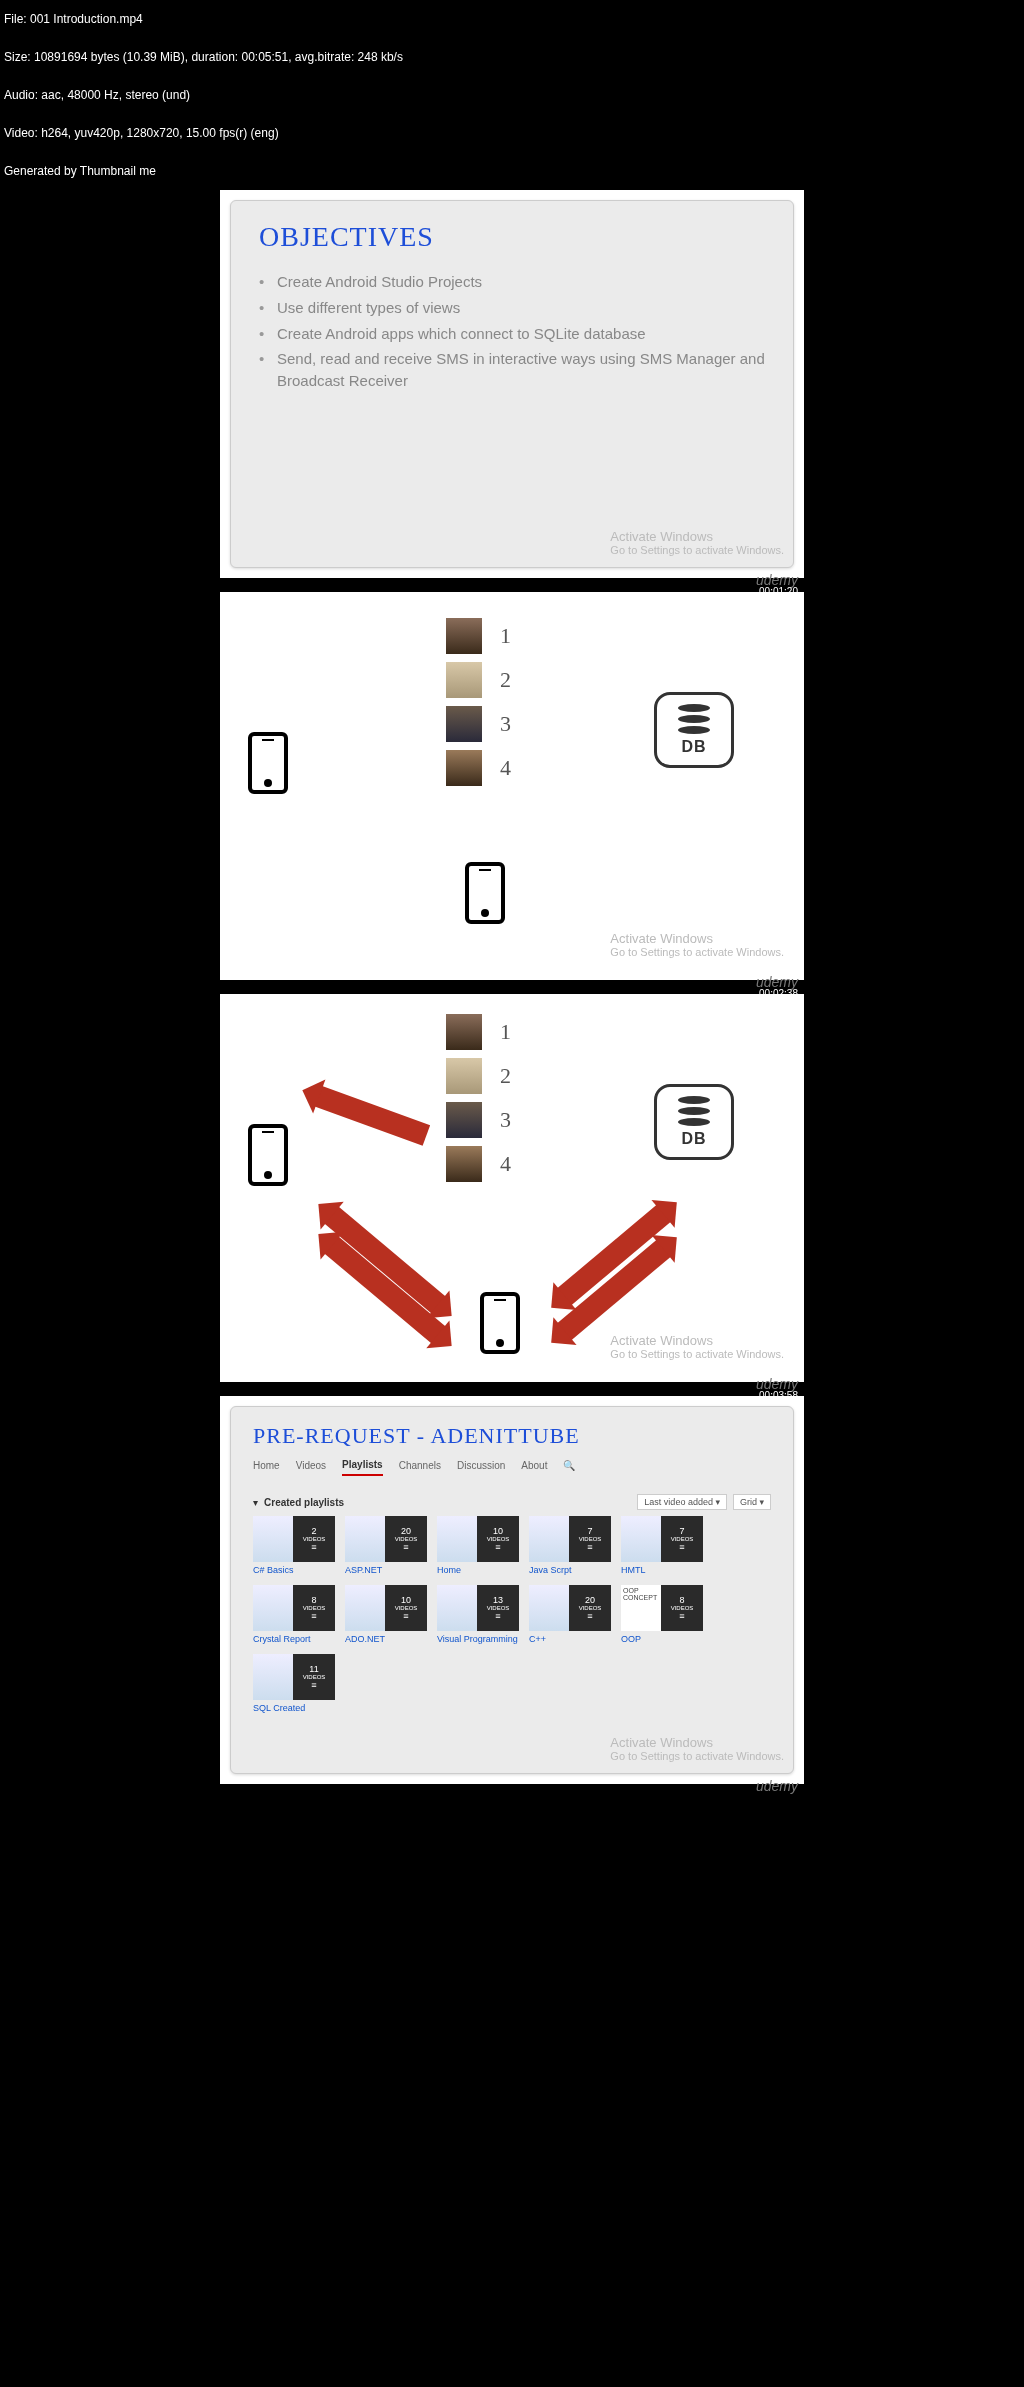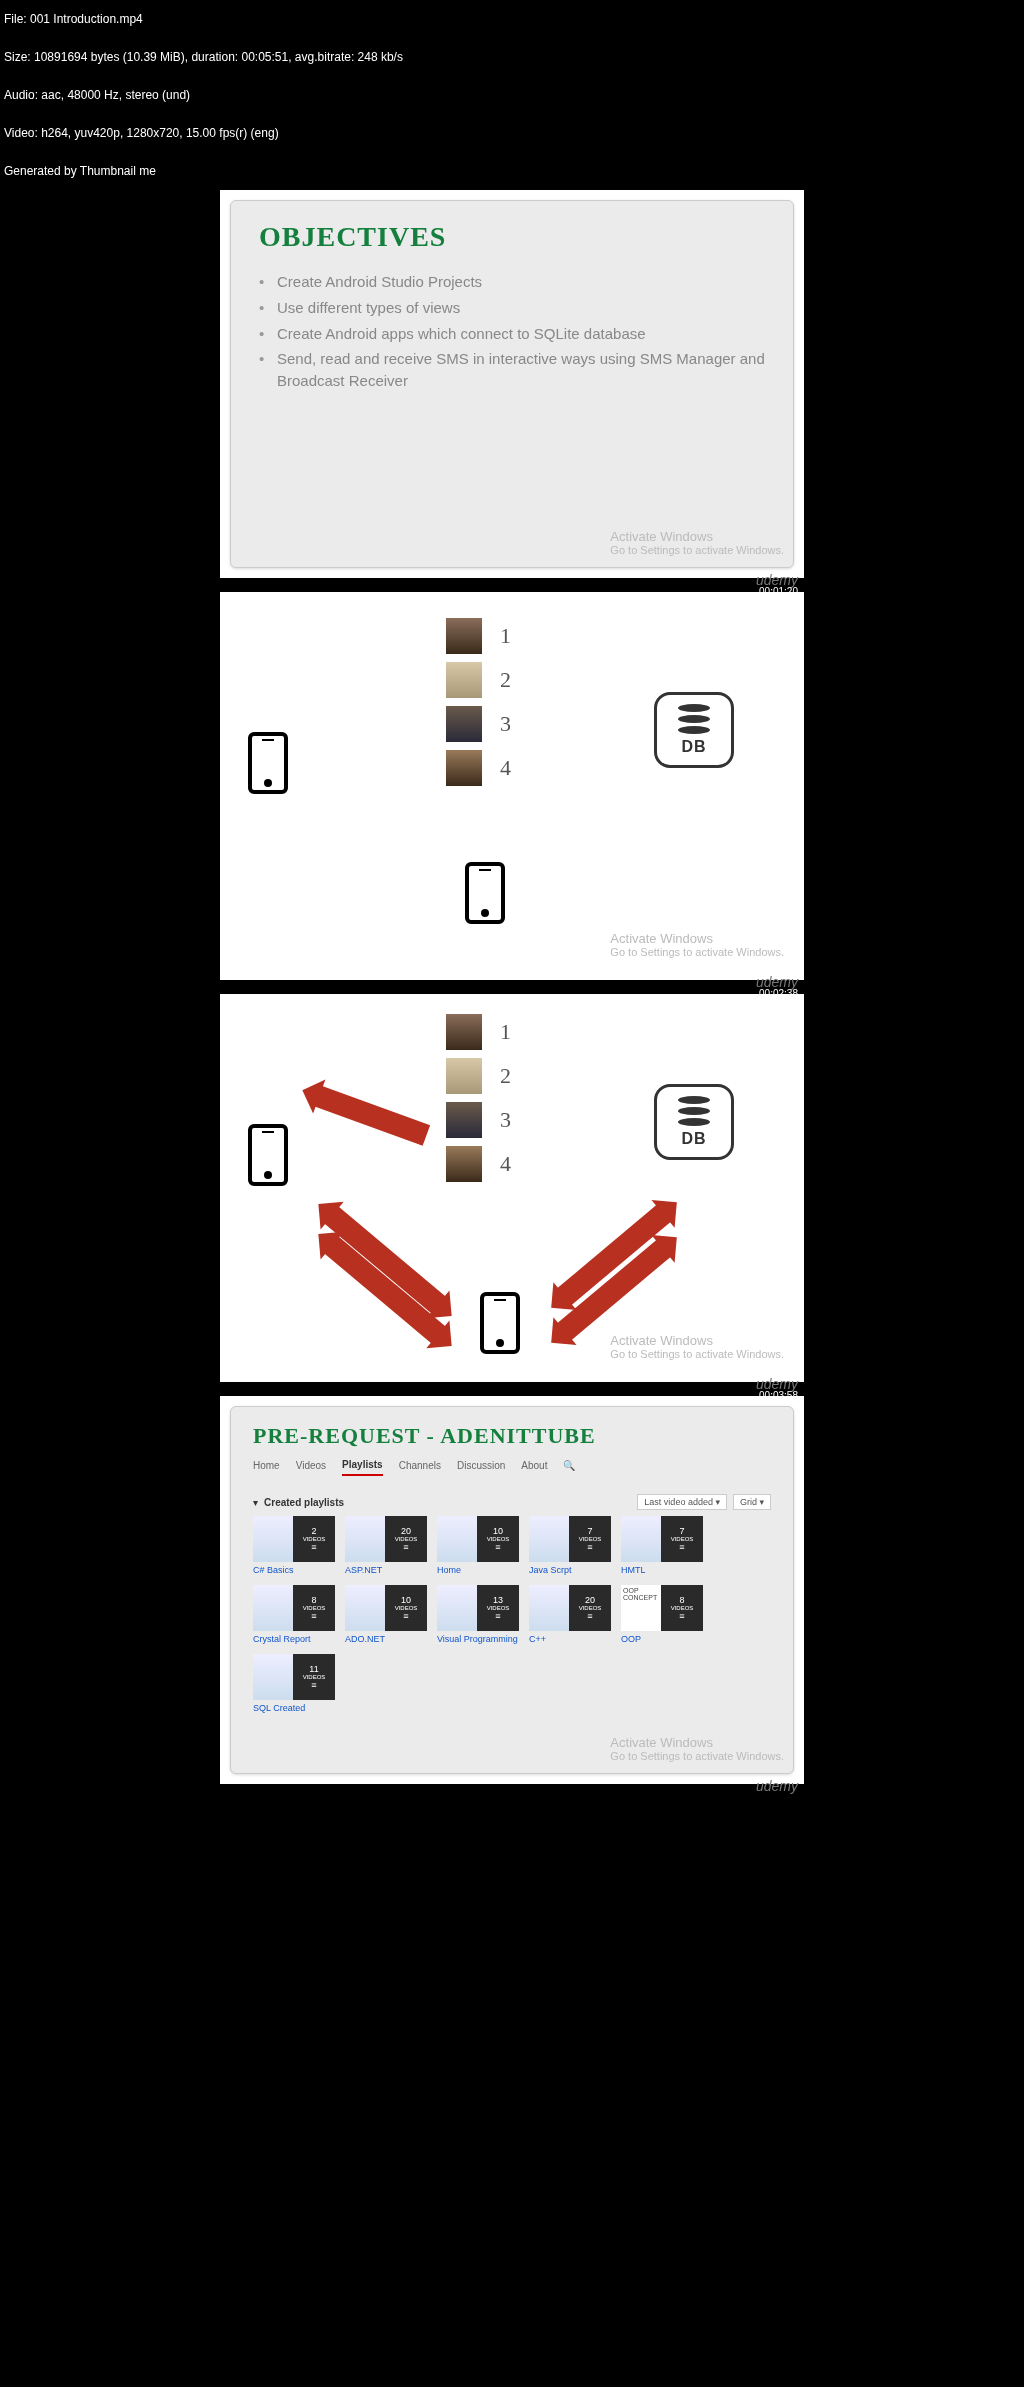--- a/index.html
+++ b/index.html
@@ -1,21 +1,21 @@
 <!DOCTYPE html>
 <html><head>
 <meta charset="utf-8">
 <style>
 * { margin: 0; padding: 0; box-sizing: border-box; }
 body { background: #000; font-family: Arial, sans-serif; width: 1024px; }
 .meta { color: #fff; font-size: 12px; padding: 12px 4px; font-family: Verdana, sans-serif; }
 .frame-stack { display: flex; flex-direction: column; }
 .frame { background: #fff; width: 584px; height: 388px; margin: 0 auto; position: relative; overflow: hidden; }
 .slide { background: #ebebeb; border: 1px solid #ccc; border-radius: 6px; margin: 10px; padding: 20px 28px; height: calc(100% - 20px); box-shadow: 0 1px 3px rgba(0,0,0,0.15); }
-.slide-title { color: #15803d; font-size: 28px; font-weight: 700; letter-spacing: 1px; margin-bottom: 18px; font-family: Georgia, serif; }
+.slide-title { color: #1d4ed8; font-size: 28px; font-weight: 400; letter-spacing: 1px; margin-bottom: 18px; font-family: Georgia, serif; }
 .bullets { list-style: none; }
 .bullets li { color: #888; font-size: 15px; line-height: 1.45; margin-bottom: 4px; padding-left: 18px; position: relative; }
 .bullets li::before { content: "•"; position: absolute; left: 0; color: #999; }
 .watermark { position: absolute; right: 20px; bottom: 22px; color: #bbb; font-size: 11px; text-align: left; }
 .wm-title { font-size: 13px; }
 .udemy { position: absolute; right: 6px; color: #777; font-size: 14px; font-style: italic; }
 .tc { position: absolute; right: 6px; color: #fff; font-size: 10px; font-family: Verdana, sans-serif; }
 
 .phone-icon { width: 40px; height: 62px; border: 4px solid #000; border-radius: 6px; background: #fff; position: relative; display: inline-block; }
 .phone-icon::after { content: ""; position: absolute; bottom: 3px; left: 50%; transform: translateX(-50%); width: 8px; height: 8px; background: #000; border-radius: 50%; }

